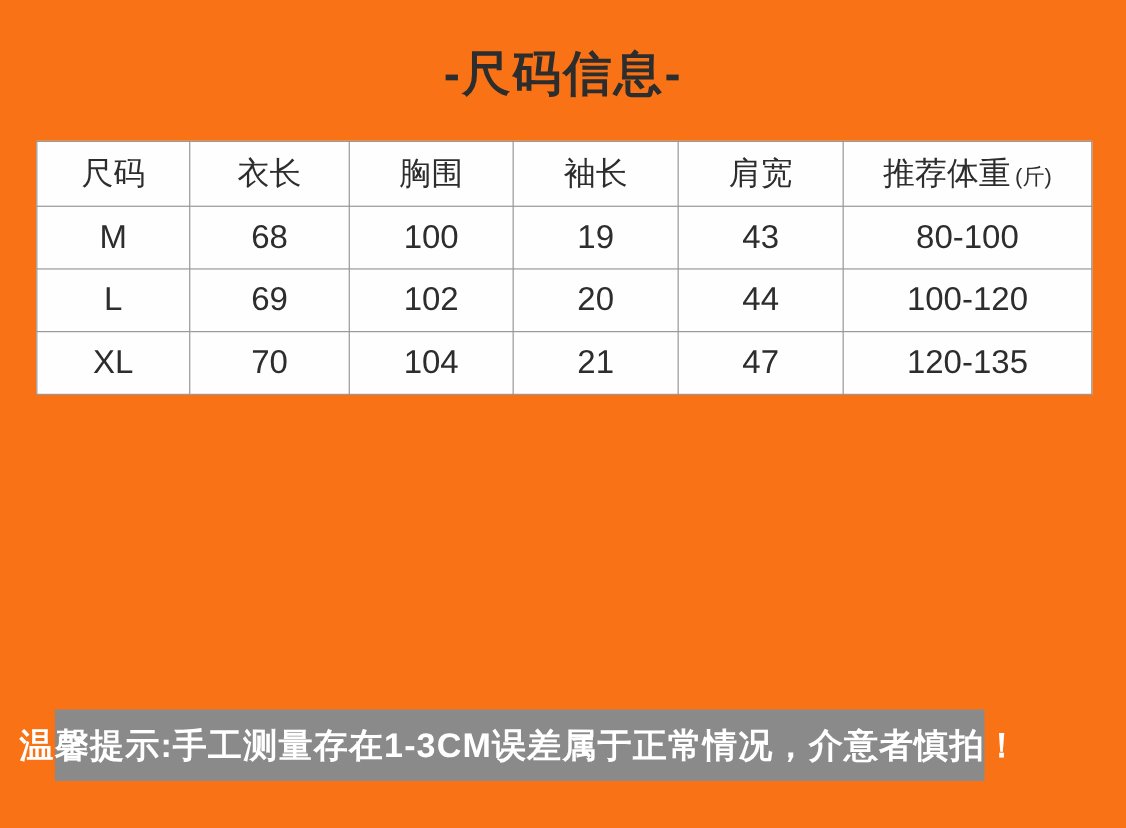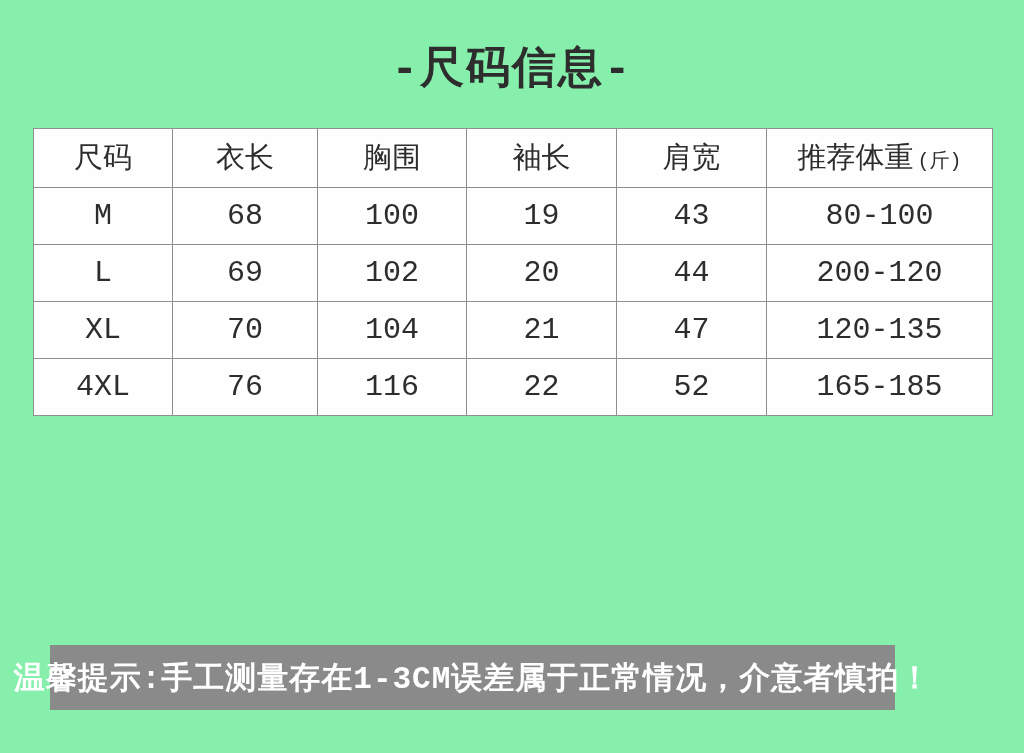--- a/index.html
+++ b/index.html
@@ -3,21 +3,21 @@
 <meta charset="utf-8">
 <style>
   html, body { margin: 0; padding: 0; }
   body {
     width: 1024px; height: 753px;
     background: #fdfdfd;
     font-family: "Liberation Sans", "DejaVu Sans", sans-serif;
     position: relative;
     overflow: hidden;
   }
-  .page { position: absolute; inset: 0; background: #86efac; font-family: Liberation Mono, monospace; }
+  .page { position: absolute; inset: 0; background: #f97316; }
 
   .title {
     position: absolute;
     top: 38px; left: 0; right: 0;
     text-align: center;
     font-size: 44px;
     font-weight: 700;
     color: #2d2d2d;
     letter-spacing: 2px;
   }
@@ -106,37 +106,29 @@
         <td>19</td>
         <td>43</td>
         <td>80-100</td>
       </tr>
       <tr>
         <td>L</td>
         <td>69</td>
         <td>102</td>
         <td>20</td>
         <td>44</td>
-        <td>200-120</td>
+        <td>100-120</td>
       </tr>
       <tr>
         <td>XL</td>
         <td>70</td>
         <td>104</td>
         <td>21</td>
         <td>47</td>
         <td>120-135</td>
-      </tr>
-      <tr>
-        <td>4XL</td>
-        <td>76</td>
-        <td>116</td>
-        <td>22</td>
-        <td>52</td>
-        <td>165-185</td>
       </tr>
     </tbody>
   </table>
 
   <div class="notice-banner">
     <span class="notice-text">温馨提示:手工测量存在1-3CM误差属于正常情况，介意者慎拍！</span>
   </div>
 
 </div>
 

